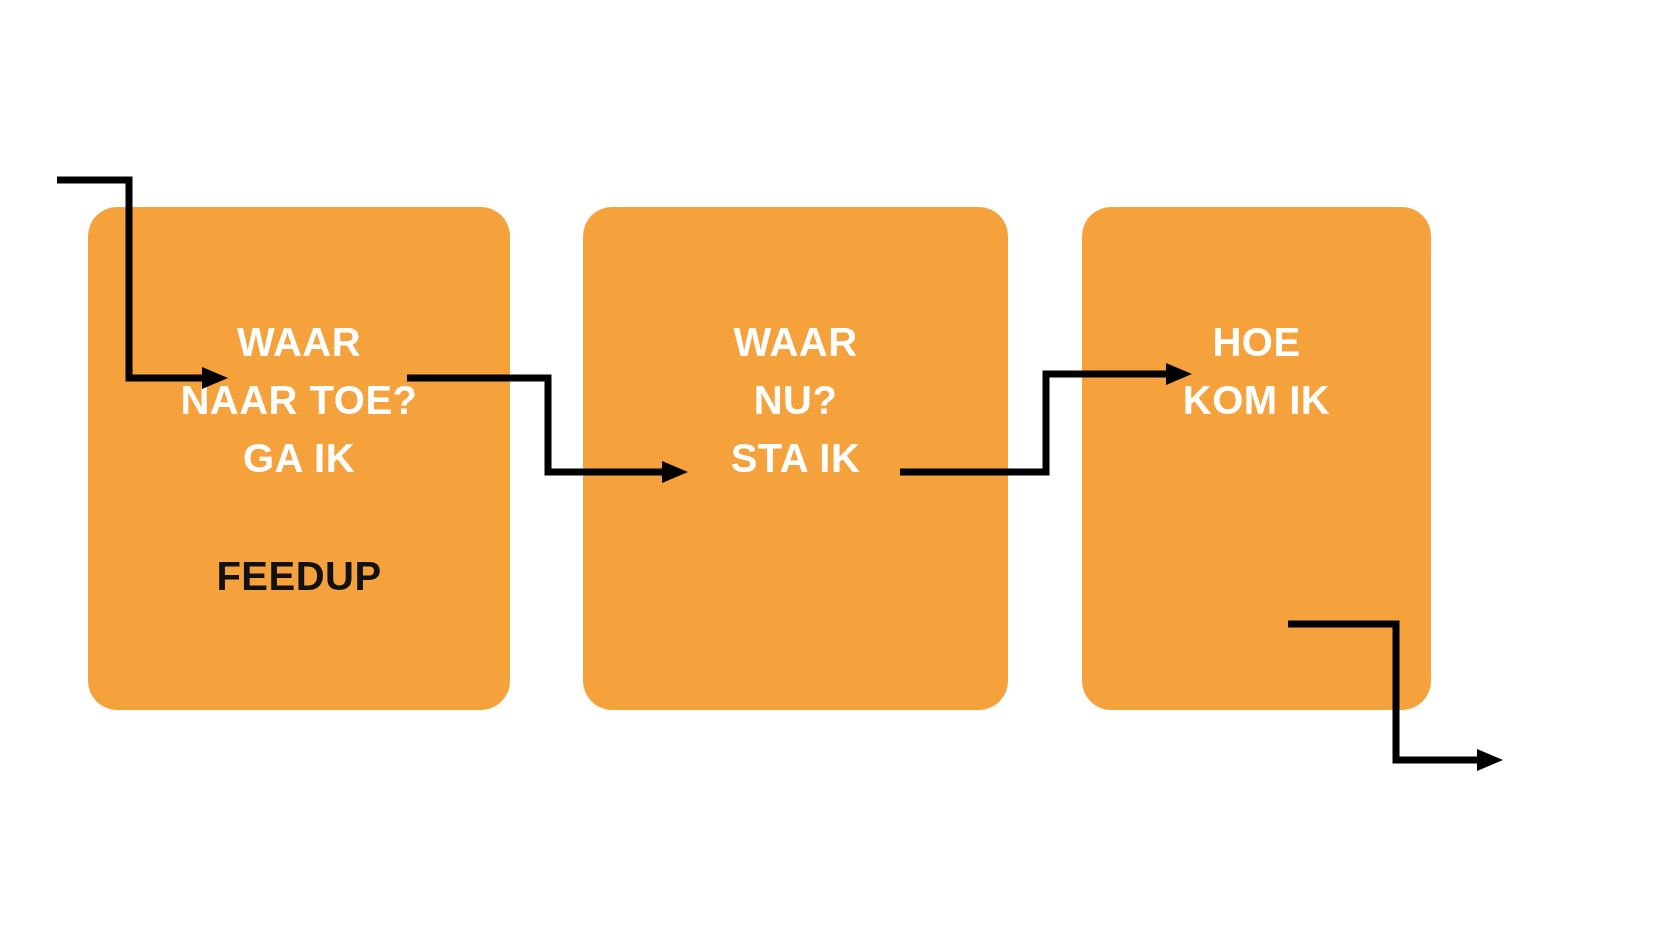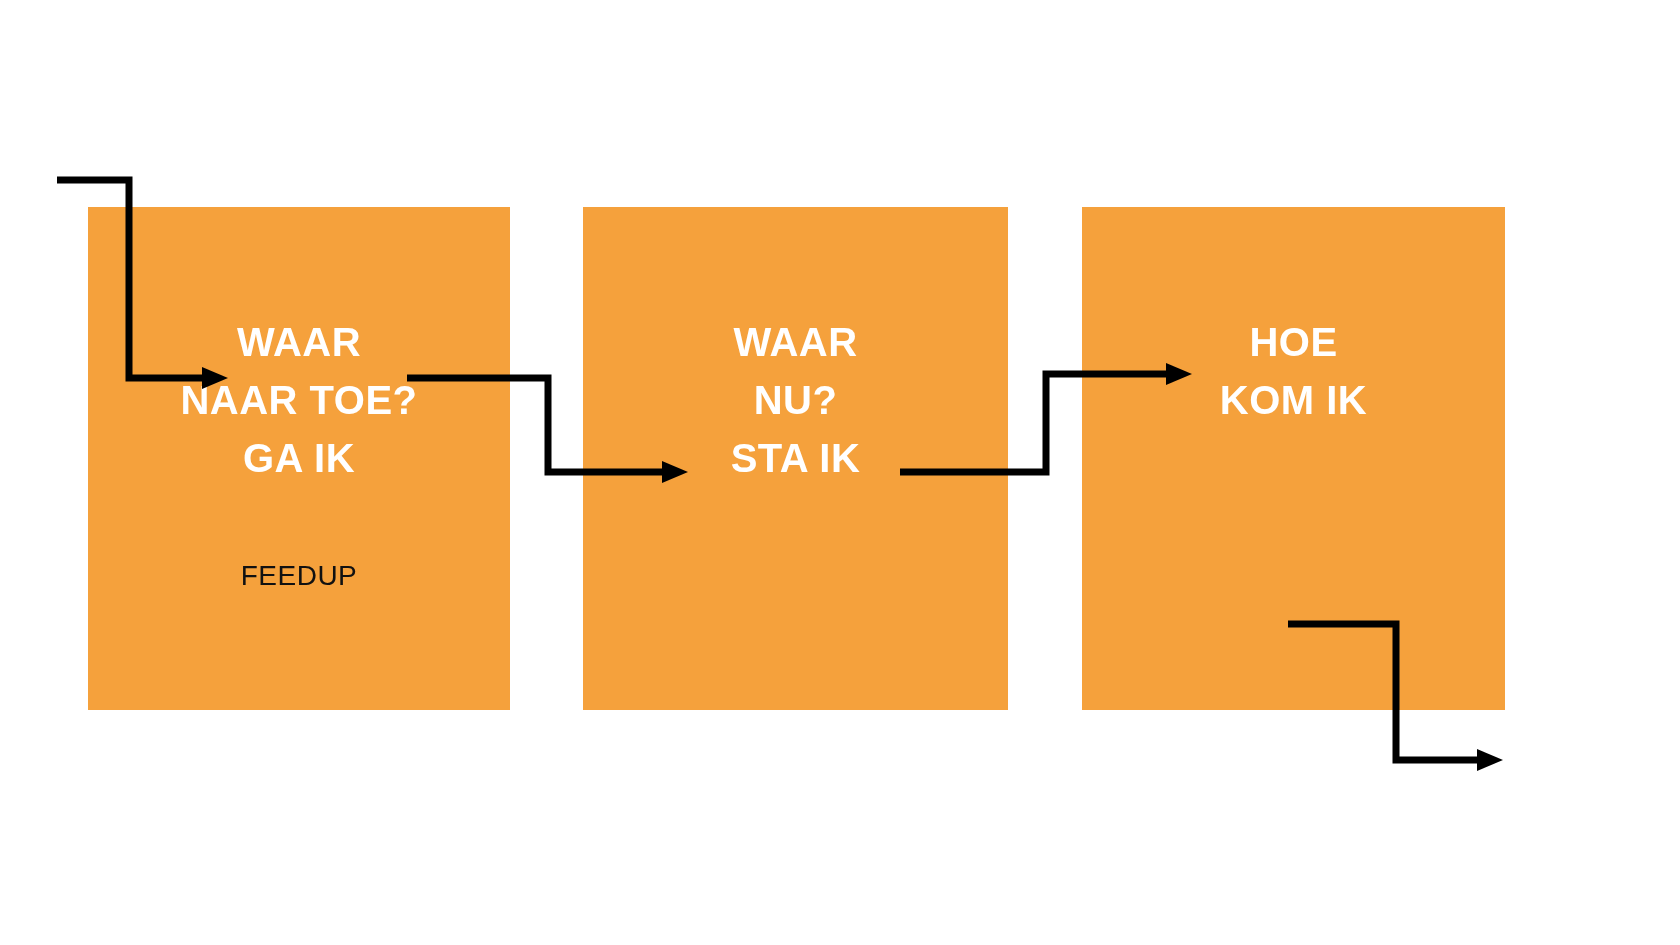--- a/index.html
+++ b/index.html
@@ -19,46 +19,47 @@
     width: 1680px;
     height: 945px;
     background: var(--background);
     overflow: hidden;
   }
   .flow-box {
     position: absolute;
     top: 207px;
     height: 503px;
     background: var(--box-fill);
+    border-radius: 29px;
   }
   .box-1 { left: 88px;   width: 422px; }
   .box-2 { left: 583px;  width: 425px; }
-  .box-3 { left: 1082px; width: 423px; }
+  .box-3 { left: 1082px; width: 349px; }
   .question {
     position: absolute;
     top: 106px;
     left: 0;
     right: 0;
     text-align: center;
     color: var(--question-text);
     font-weight: 700;
     font-size: 40px;
     line-height: 58px;
     letter-spacing: 0.5px;
   }
   .question div { white-space: nowrap; }
   .box-label {
     position: absolute;
     top: 349px;
     left: 0;
     right: 0;
     text-align: center;
     color: var(--label-text);
-    font-weight: 400;
-    font-size: 28px;
+    font-weight: 700;
+    font-size: 40px;
     line-height: 40px;
     letter-spacing: 0.5px;
     white-space: nowrap;
   }
   svg.arrow-layer {
     position: absolute;
     top: 0; left: 0;
     width: 1680px;
     height: 945px;
     pointer-events: none;

